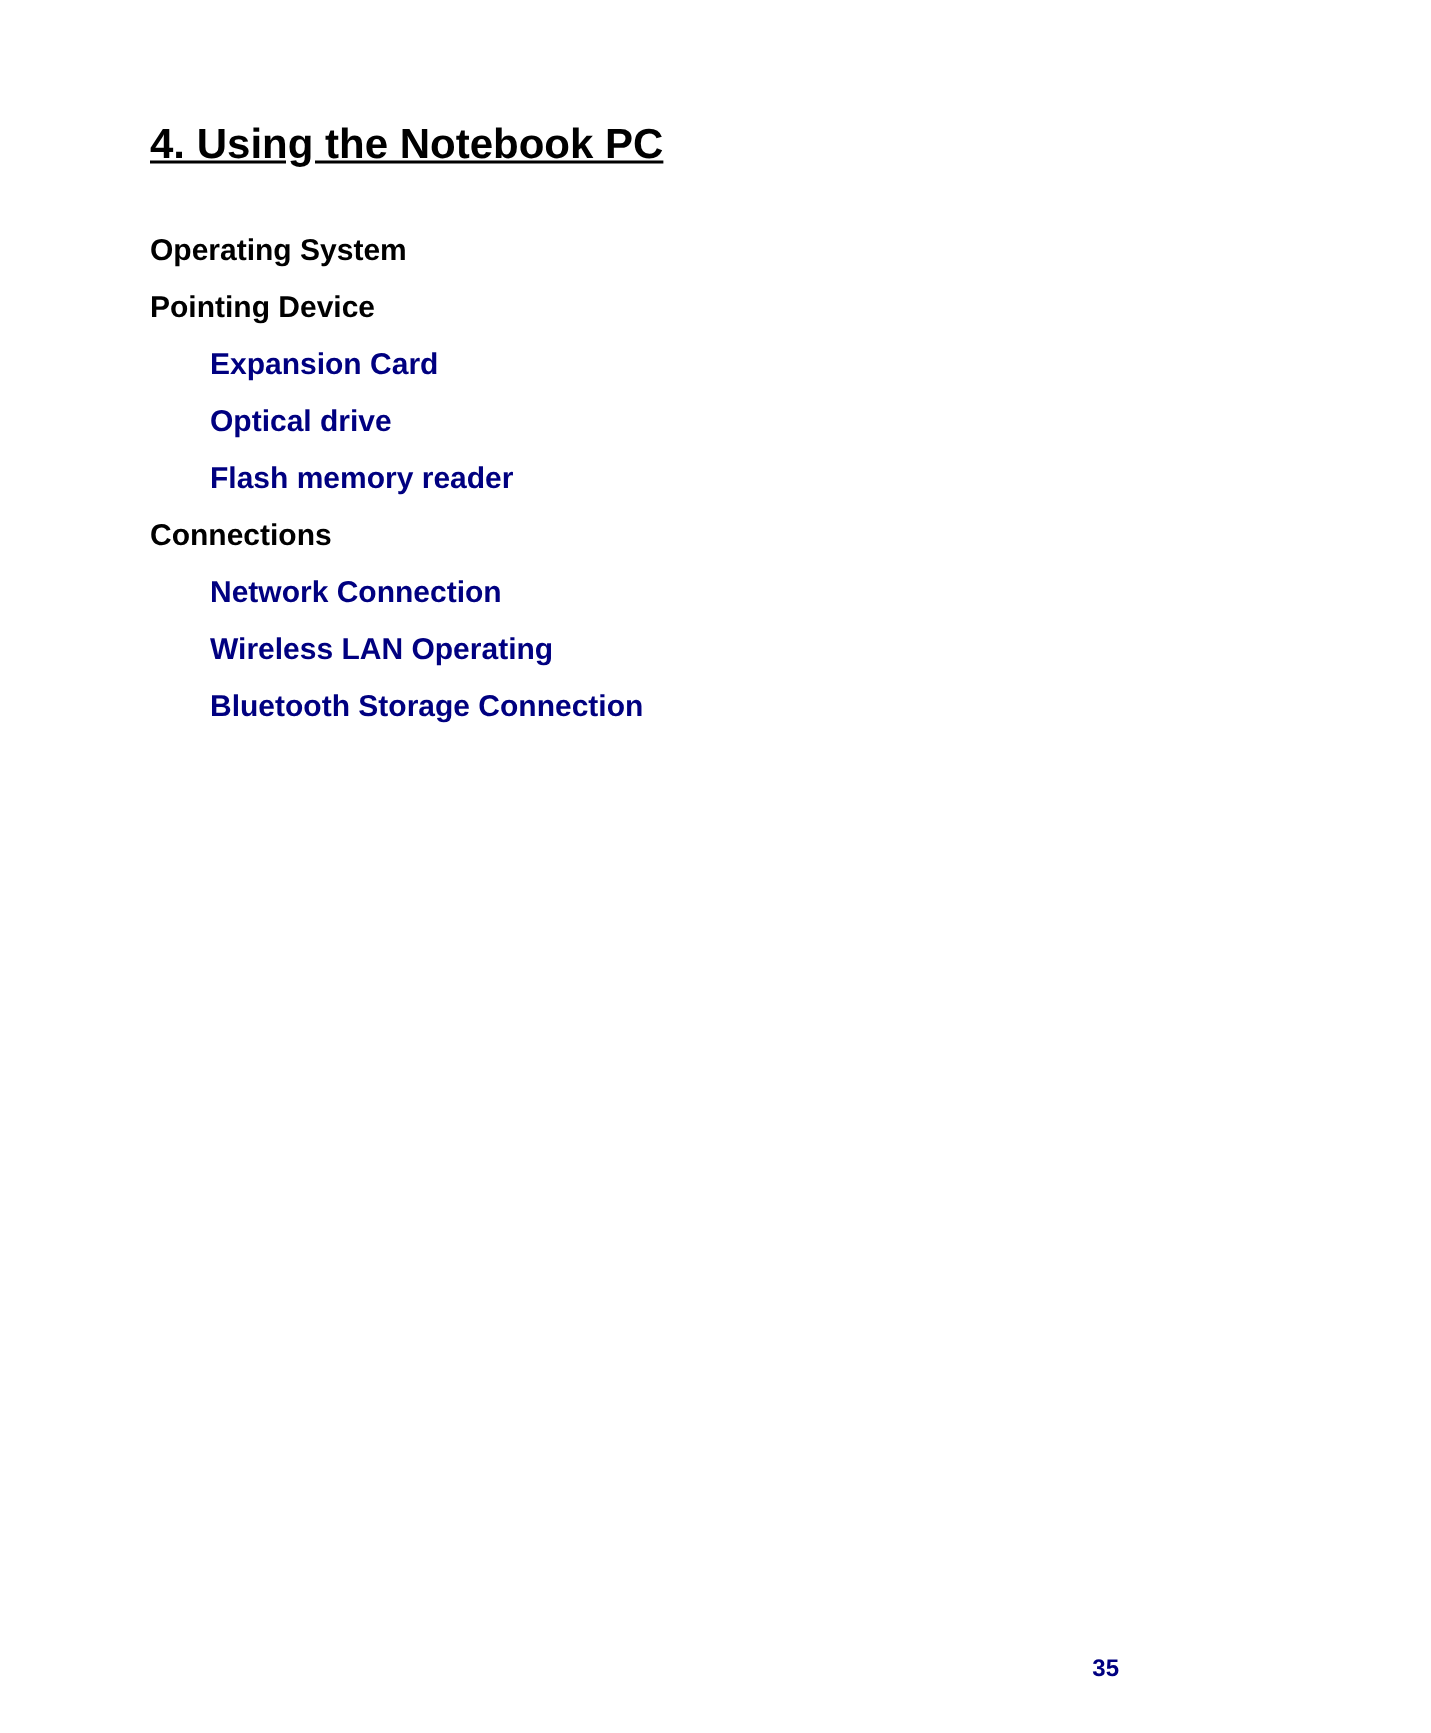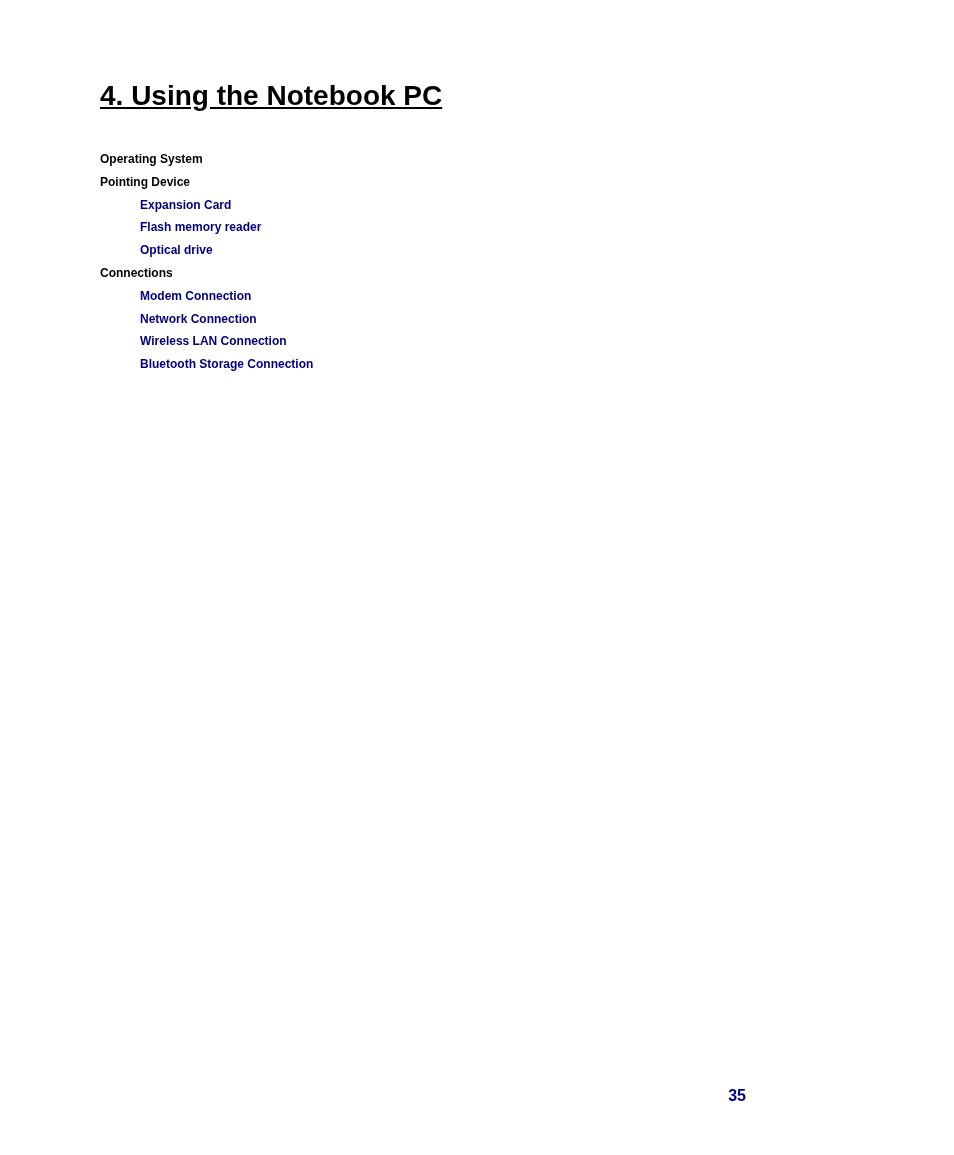--- a/index.html
+++ b/index.html
@@ -32,37 +32,37 @@
       margin-bottom: 36px;
     }
 
     .toc {
       display: flex;
       flex-direction: column;
       gap: 0;
     }
 
     .toc-item-top {
-      font-size: 12px;
+      font-size: 20px;
       font-weight: bold;
       color: #000000;
       line-height: 1.9;
     }
 
     .toc-item-sub {
-      font-size: 12px;
+      font-size: 20px;
       font-weight: bold;
       color: #000080;
       line-height: 1.9;
       padding-left: 40px;
     }
 
     .page-number {
       position: absolute;
-      bottom: 50px;
+      bottom: 33px;
       right: 100px;
       font-size: 16px;
       font-weight: bold;
       color: #000080;
     }
   </style>
 </head>
 <body>
 
 <div class="page">
@@ -78,42 +78,39 @@
     <div class="toc-item-top">
       <span>Pointing Device</span>
     </div>
 
 
     <div class="toc-item-sub">
       <span>Expansion Card</span>
     </div>
 
     <div class="toc-item-sub">
-      <span>Flash memory reader</span>
+      <span>Optical drive</span>
     </div>
 
     <div class="toc-item-sub">
-      <span>Optical drive</span>
+      <span>Flash memory reader</span>
     </div>
 
 
     <div class="toc-item-top">
       <span>Connections</span>
     </div>
 
-    <div class="toc-item-sub">
-      <span>Modem Connection</span>
-    </div>
 
     <div class="toc-item-sub">
       <span>Network Connection</span>
     </div>
 
     <div class="toc-item-sub">
-      <span>Wireless LAN Connection</span>
+      <span>Wireless LAN Operating</span>
     </div>
 
     <div class="toc-item-sub">
       <span>Bluetooth Storage Connection</span>
     </div>
 
 
   </div>
 
   <div class="page-number">35</div>

